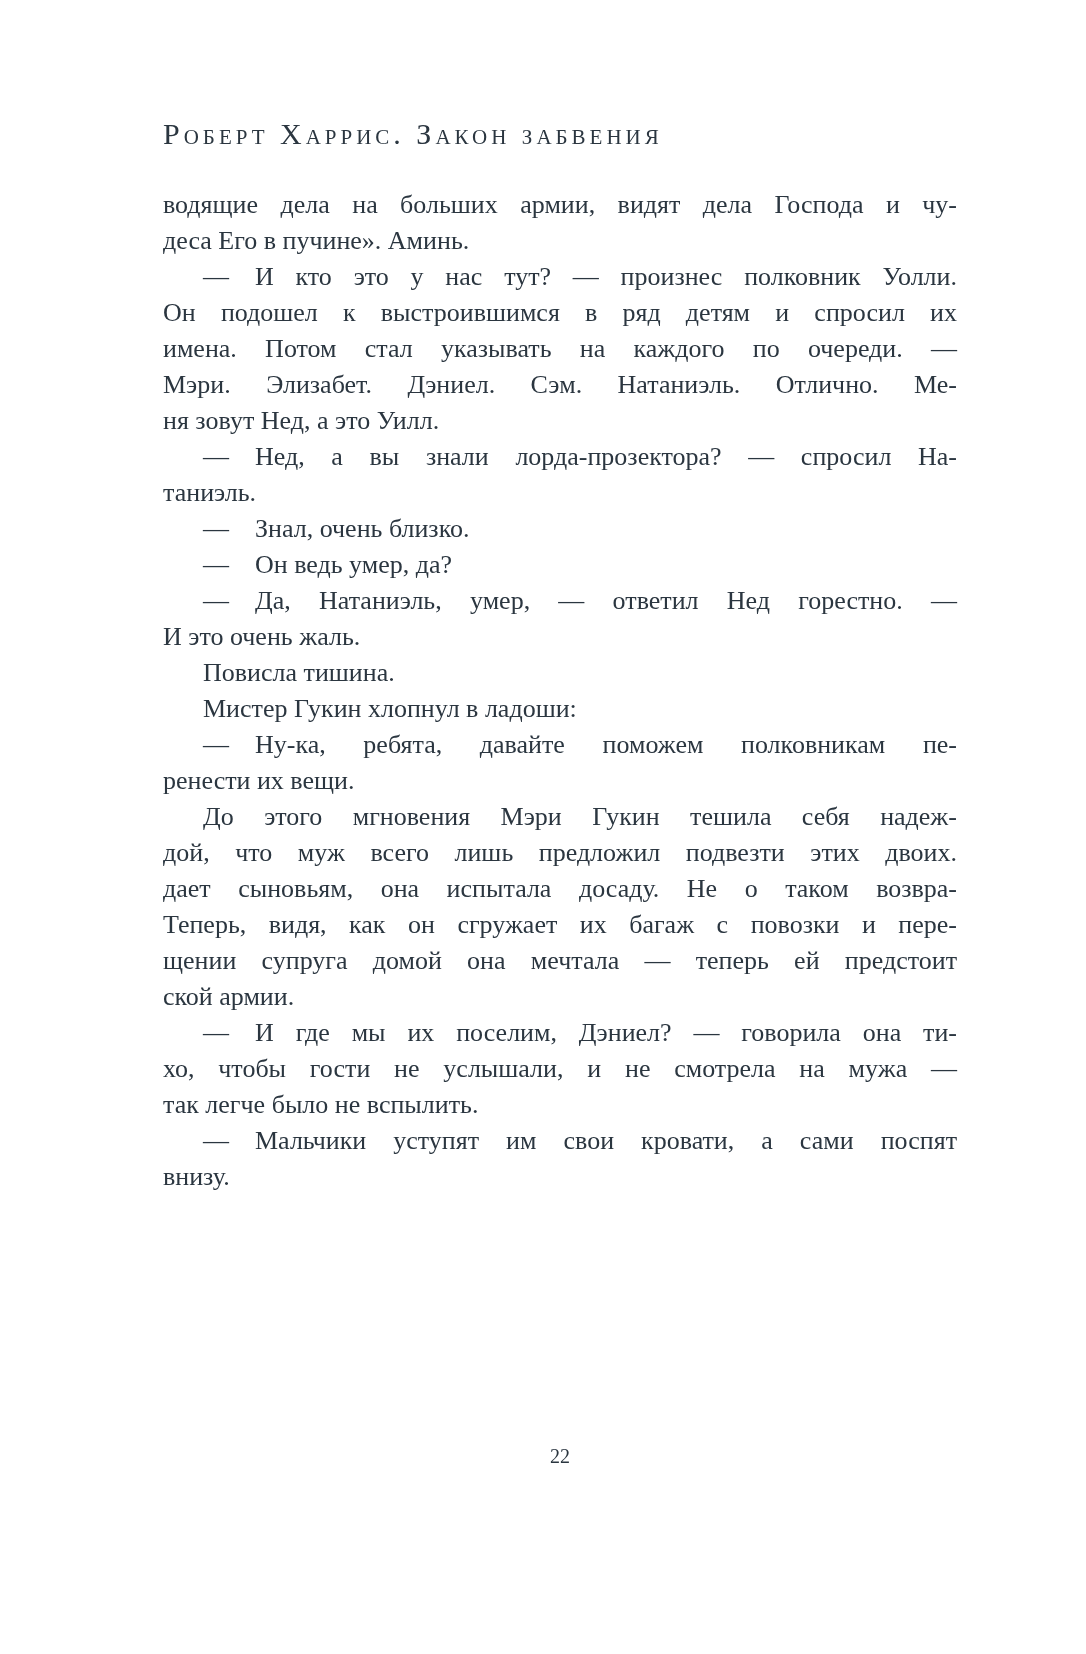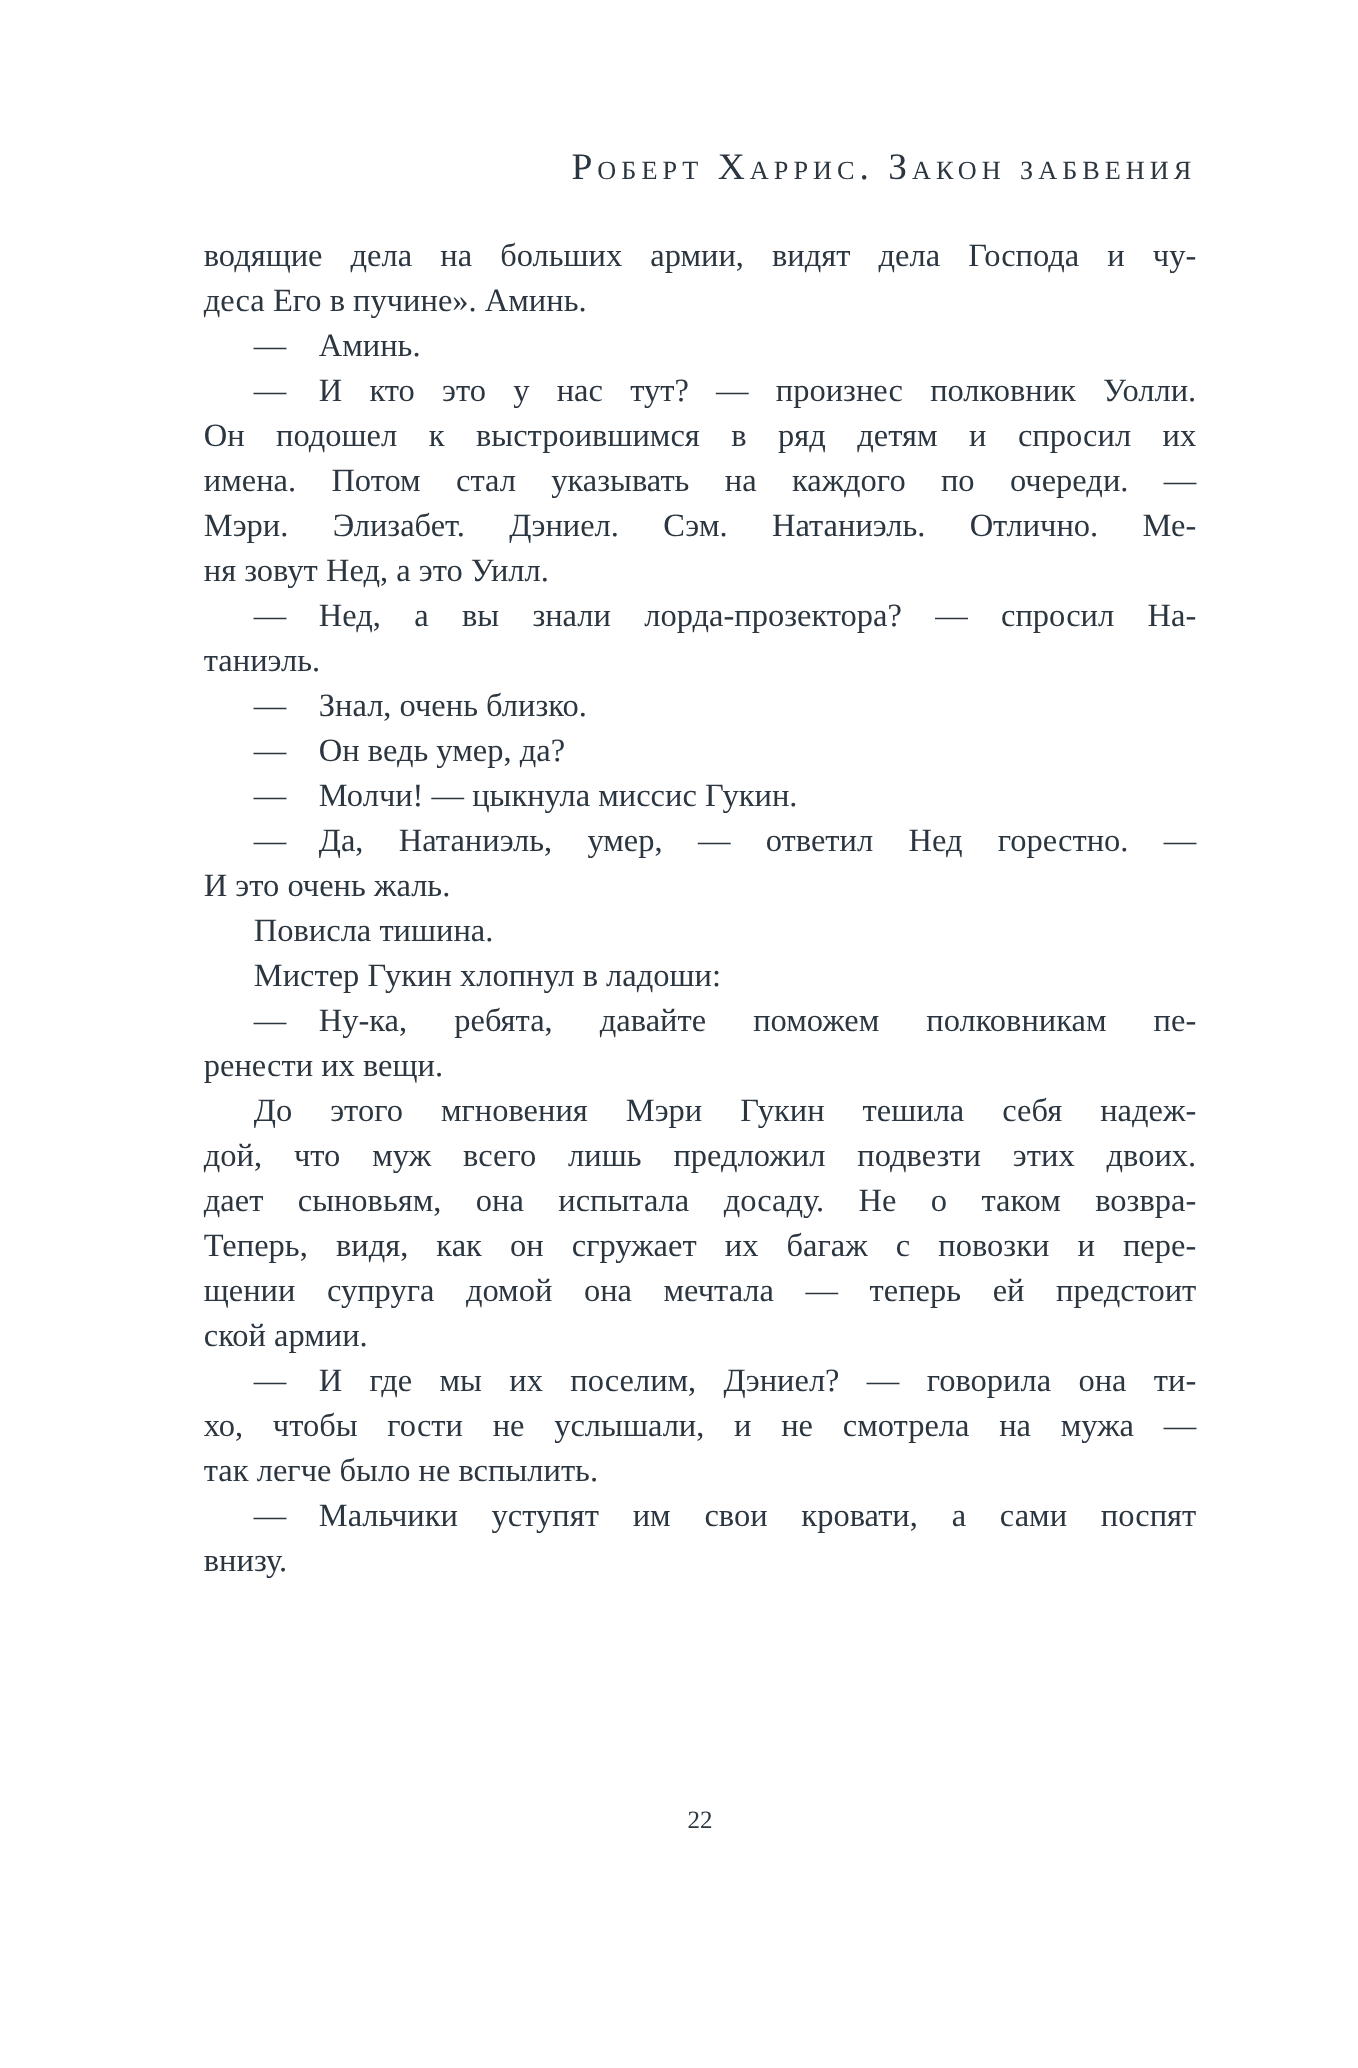--- a/index.html
+++ b/index.html
@@ -14,21 +14,21 @@
     background: #ffffff;
     color: var(--text-color, #2b3640);
     font-family: "Liberation Serif", serif;
     overflow: hidden;
   }
   .running-header {
     position: absolute;
     top: 117px;
     left: 163px;
     width: 794px;
-    text-align: right;
+    text-align: left;
     font-variant: small-caps;
     letter-spacing: 4px;
     font-size: 30px;
     line-height: 34px;
     white-space: nowrap;
   }
   .text-block {
     position: absolute;
     top: 187px;
     left: 163px;
@@ -58,41 +58,35 @@
 
 <div class="book-page">
   <div class="running-header">Роберт Харрис. Закон забвения</div>
 
   <div class="text-block">
       <div class="para">
         <div class="line">водящие дела на больших армии, видят дела Господа и чу-</div>
         <div class="line last">деса Его в пучине». Аминь.</div>
       </div>
       <div class="para indent">
-        <div class="line last">— Аминь.</div>
-      </div>
-      <div class="para indent">
         <div class="line">— И кто это у нас тут? — произнес полковник Уолли.</div>
         <div class="line">Он подошел к выстроившимся в ряд детям и спросил их</div>
         <div class="line">имена. Потом стал указывать на каждого по очереди. —</div>
         <div class="line">Мэри. Элизабет. Дэниел. Сэм. Натаниэль. Отлично. Ме-</div>
         <div class="line last">ня зовут Нед, а это Уилл.</div>
       </div>
       <div class="para indent">
         <div class="line">— Нед, а вы знали лорда-прозектора? — спросил На-</div>
         <div class="line last">таниэль.</div>
       </div>
       <div class="para indent">
         <div class="line last">— Знал, очень близко.</div>
       </div>
       <div class="para indent">
         <div class="line last">— Он ведь умер, да?</div>
-      </div>
-      <div class="para indent">
-        <div class="line last">— Молчи! — цыкнула миссис Гукин.</div>
       </div>
       <div class="para indent">
         <div class="line">— Да, Натаниэль, умер, — ответил Нед горестно. —</div>
         <div class="line last">И это очень жаль.</div>
       </div>
       <div class="para indent">
         <div class="line last">Повисла тишина.</div>
       </div>
       <div class="para indent">
         <div class="line last">Мистер Гукин хлопнул в ладоши:</div>

